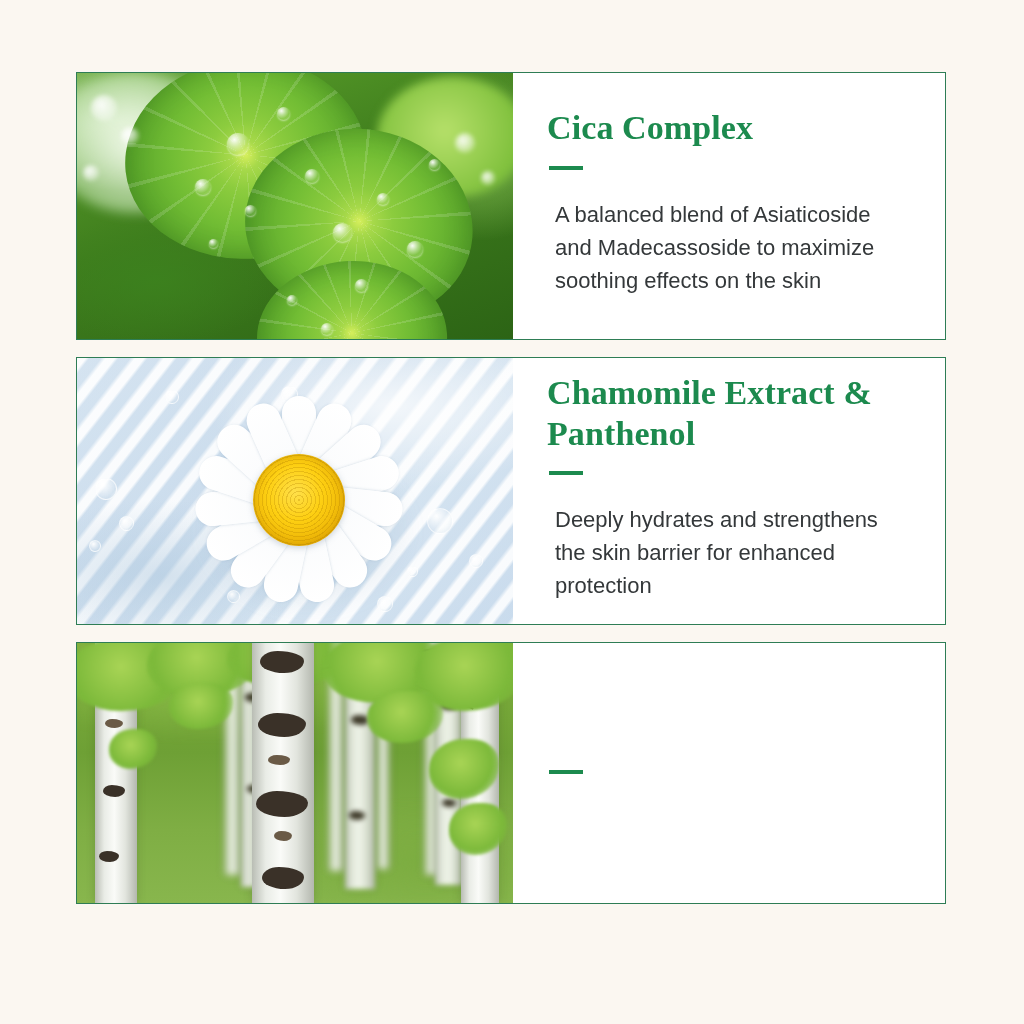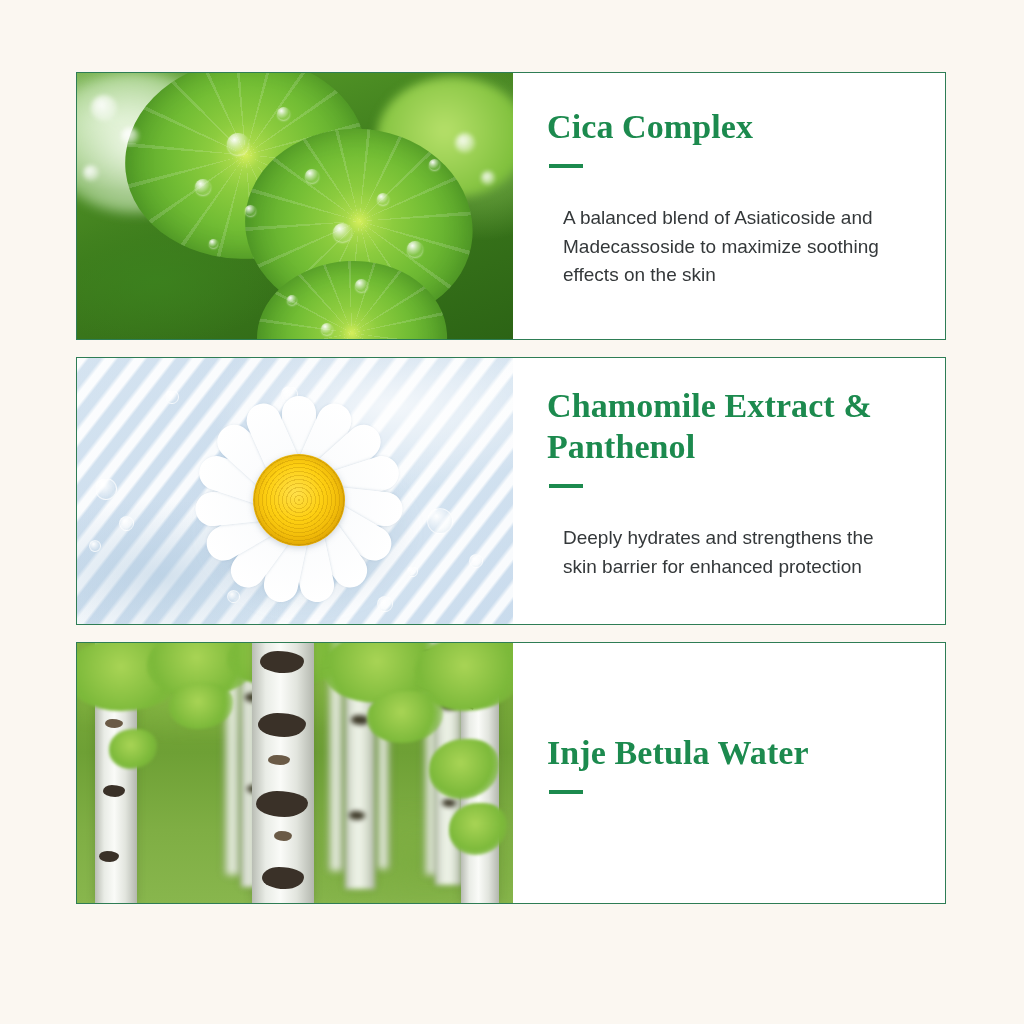--- a/index.html
+++ b/index.html
@@ -230,24 +230,24 @@
     letter-spacing: .1px;
   }
   .rule {
     width: 34px;
     height: 4px;
     background: #1c8a4e;
     margin: 17px 0 20px 2px;
   }
   .desc {
     font-family: "Liberation Sans", sans-serif;
-    font-size: 19px;
+    font-size: 22px;
     line-height: 1.50;
     color: #34383a;
-    margin: 16px;
+    margin: 8px;
     max-width: 350px;
   }
 
   .footnote {
     position: absolute;
     left: 0;
     right: 0;
     top: 932px;
     text-align: center;
     font-family: "Liberation Sans", sans-serif;
@@ -395,20 +395,19 @@
         <div class="leafspray" style="left:150px;top:-14px;width:120px;height:58px;"></div>
         <div class="leafspray" style="left:246px;top:-10px;width:120px;height:70px;"></div>
         <div class="leafspray" style="left:338px;top:-8px;width:110px;height:76px;"></div>
         <div class="leafspray" style="left:290px;top:48px;width:76px;height:52px;"></div>
         <div class="leafspray" style="left:352px;top:96px;width:70px;height:60px;"></div>
         <div class="leafspray" style="left:372px;top:160px;width:58px;height:52px;"></div>
         <div class="leafspray" style="left:92px;top:40px;width:64px;height:46px;"></div>
         <div class="leafspray" style="left:32px;top:86px;width:48px;height:40px;"></div>
       </div>
       <div class="body">
-        <h2 class="title">Inje Betula Water</h2>
         <div class="rule"></div>
       </div>
     </div>
 
   </div>
 
 </div>
 
 </body></html>

